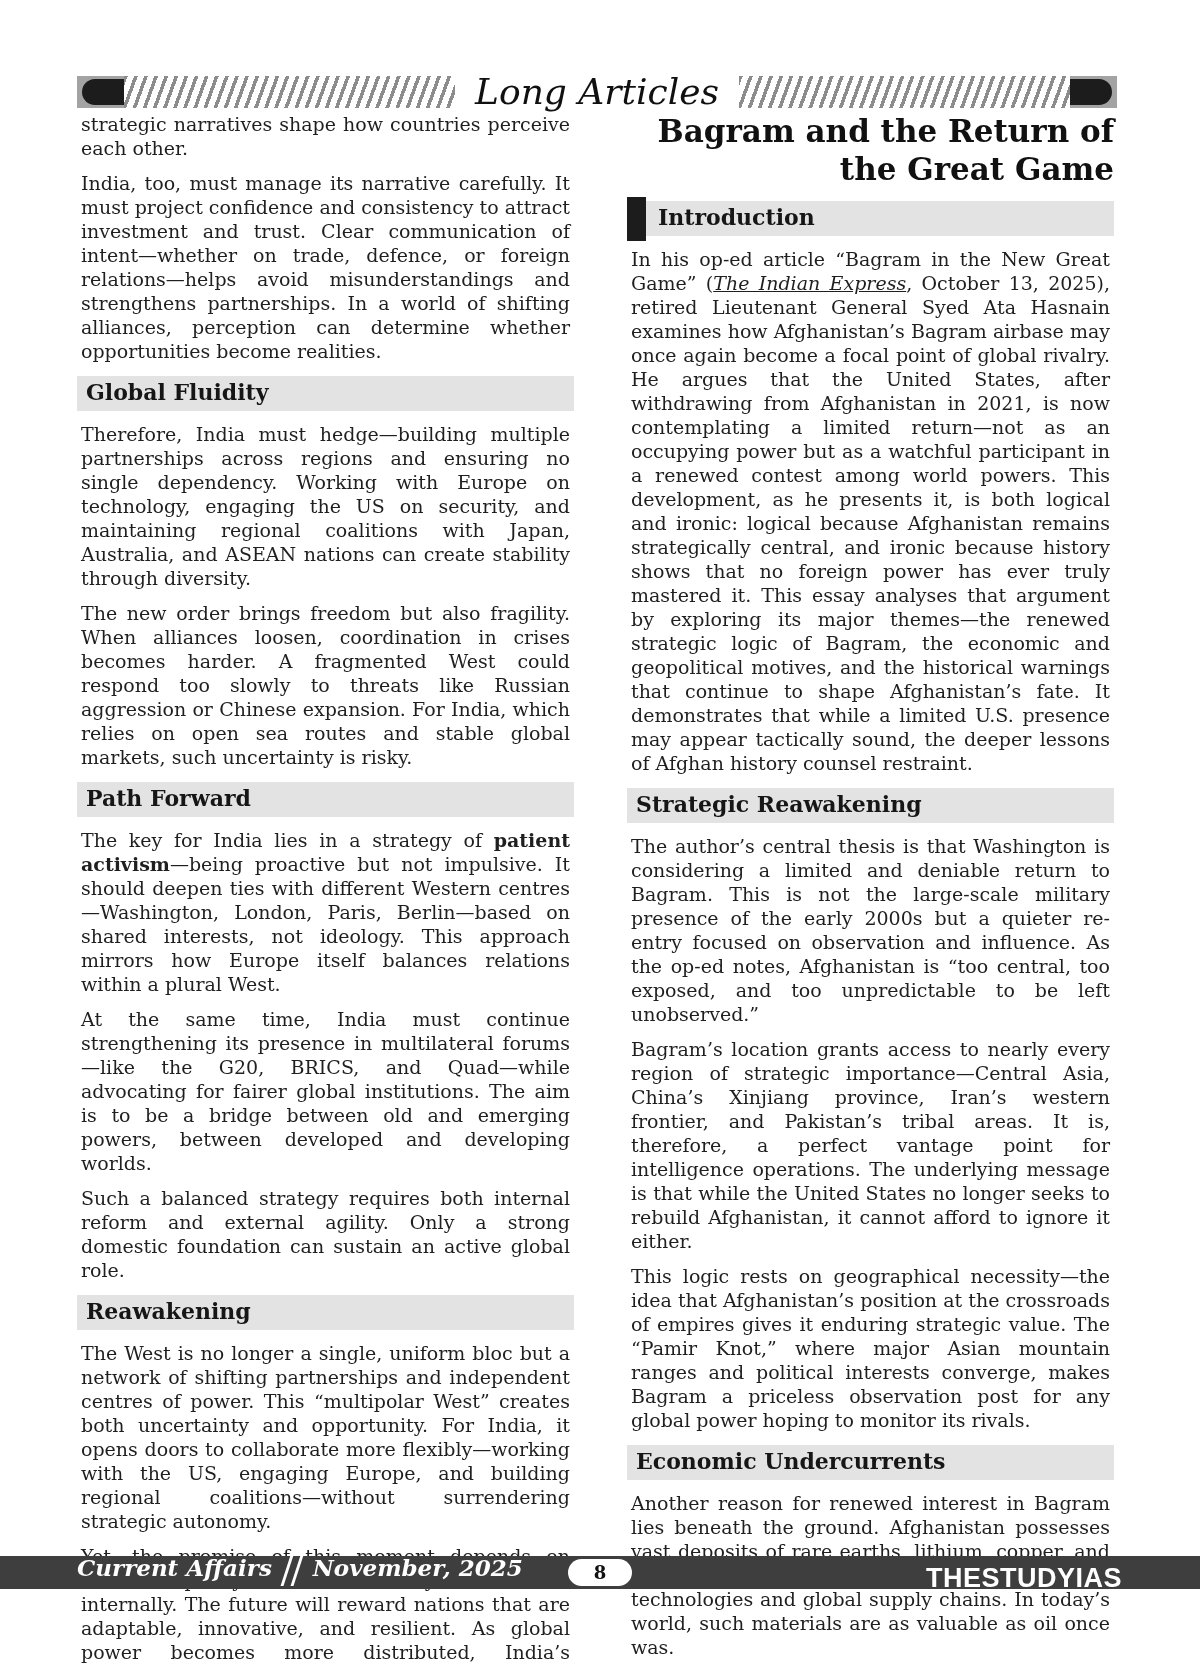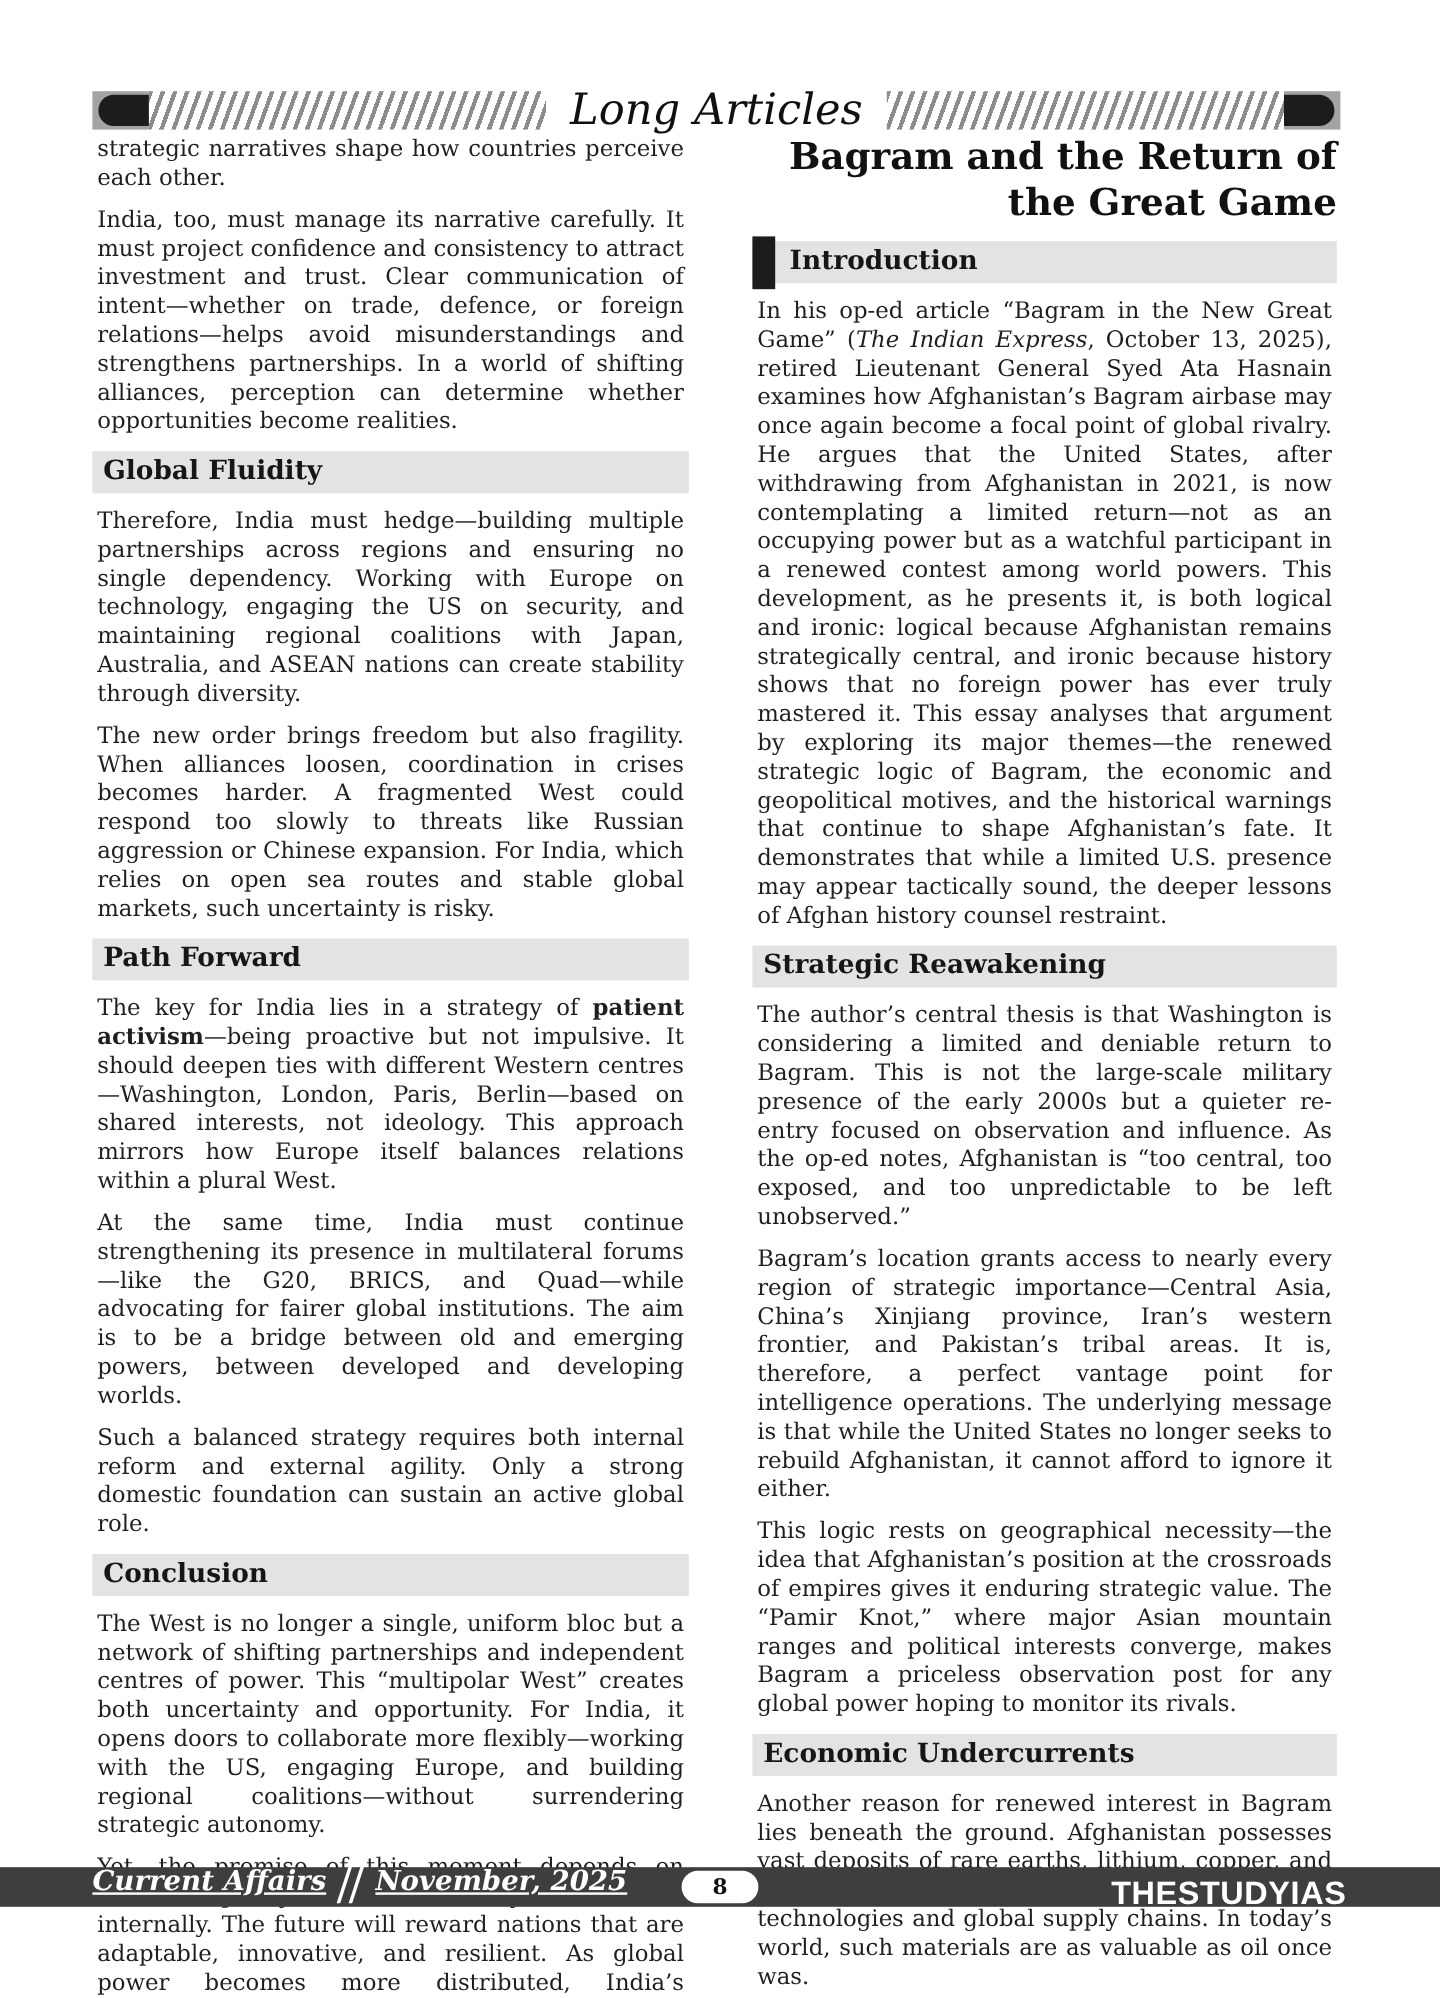--- a/index.html
+++ b/index.html
@@ -15,30 +15,30 @@
   .cap.right .cap-inner{left:0;right:5px;border-radius:0 15px 15px 0;}
   .stripe{flex:1;background:repeating-linear-gradient(110deg,var(--stripe-color,#8c8c8c) 0 3.5px,#ffffff 3.5px 9.5px);}
   .band-title{flex:none;align-self:center;font-style:italic;font-size:36px;line-height:32px;padding:0 20px;color:#101010;white-space:nowrap;}
   
   .col{position:absolute;top:112px;}
   .col-left{left:77px;width:497px;}
   .col-right{left:627px;width:487px;}
   .article-title{margin:0 0 12px;font-size:31px;line-height:38px;font-weight:bold;text-align:right;color:#111111;}
   .body-para{margin:0 4px 11px;font-size:19px;line-height:24px;text-align:justify;color:var(--ink,#1f1f1f);}
   .body-para .bold{font-weight:bold;}
-  .body-para .italic{font-style:italic;}
+  .body-para .italic{font-style:italic;text-decoration:underline;}
   .section-heading{
     position:relative;margin:13px 0 11px;background:var(--heading-bg,#e3e3e3);
     font-weight:bold;font-size:22px;line-height:24px;padding:4px 8px 7px 9px;color:#161616;
   }
   .section-heading.with-marker{padding-left:31px;}
   .heading-marker{position:absolute;left:0;top:-4px;bottom:-5px;width:19px;background:#1c1c1c;}
   
   .footer-bar{position:absolute;left:0;top:1556px;width:1200px;height:33px;background:var(--footer-bg,#3e3e3e);}
-  .footer-left{position:absolute;left:77px;top:0;height:23px;display:flex;align-items:center;color:#ffffff;font-weight:bold;font-style:italic;font-size:23px;white-space:nowrap;text-decoration:underline;}
+  .footer-left{position:absolute;left:77px;top:0;height:23px;display:flex;align-items:center;color:#ffffff;font-weight:bold;font-style:italic;font-size:23px;white-space:nowrap;}
   .double-slash{display:inline-block;width:7px;height:40px;border-left:3px solid #ffffff;border-right:3px solid #ffffff;transform:skewX(-18deg);margin:-4px 13px 0 15px;}
   .page-pill{position:absolute;left:568px;top:3px;width:64px;height:27px;background:#ffffff;border-radius:14px;display:flex;align-items:center;justify-content:center;color:#111111;font-size:18px;font-weight:bold;}
   .brand{position:absolute;right:78px;top:0;height:45px;display:flex;align-items:center;color:#ffffff;font-family:"Liberation Sans",sans-serif;font-weight:bold;font-size:27px;letter-spacing:0.5px;}
 </style>
 </head>
 <body>
 
 <div class="page" style="--heading-bg: #e3e3e3; --footer-bg: #3e3e3e; --stripe-color: #8c8c8c; --ink: #1f1f1f;">
 
   <div class="header-band">
@@ -56,21 +56,21 @@
   <div class="col col-left">
       <p class="body-para"><span>strategic narratives shape how countries perceive each other.</span></p>
       <p class="body-para"><span>India, too, must manage its narrative carefully. It must project confidence and consistency to attract investment and trust. Clear communication of intent—whether on trade, defence, or foreign relations—helps avoid misunderstandings and strengthens partnerships. In a world of shifting alliances, perception can determine whether opportunities become realities.</span></p>
       <div class="section-heading"><span>Global Fluidity</span></div>
       <p class="body-para"><span>Therefore, India must hedge—building multiple partnerships across regions and ensuring no single dependency. Working with Europe on technology, engaging the US on security, and maintaining regional coalitions with Japan, Australia, and ASEAN nations can create stability through diversity.</span></p>
       <p class="body-para"><span>The new order brings freedom but also fragility. When alliances loosen, coordination in crises becomes harder. A fragmented West could respond too slowly to threats like Russian aggression or Chinese expansion. For India, which relies on open sea routes and stable global markets, such uncertainty is risky.</span></p>
       <div class="section-heading"><span>Path Forward</span></div>
       <p class="body-para"><span>The key for India lies in a strategy of </span><span class="bold">patient activism</span><span>—being proactive but not impulsive. It should deepen ties with different Western centres—Washington, London, Paris, Berlin—based on shared interests, not ideology. This approach mirrors how Europe itself balances relations within a plural West.</span></p>
       <p class="body-para"><span>At the same time, India must continue strengthening its presence in multilateral forums—like the G20, BRICS, and Quad—while advocating for fairer global institutions. The aim is to be a bridge between old and emerging powers, between developed and developing worlds.</span></p>
       <p class="body-para"><span>Such a balanced strategy requires both internal reform and external agility. Only a strong domestic foundation can sustain an active global role.</span></p>
-      <div class="section-heading"><span>Conclusion</span></div>
+      <div class="section-heading"><span>Reawakening</span></div>
       <p class="body-para"><span>The West is no longer a single, uniform bloc but a network of shifting partnerships and independent centres of power. This “multipolar West” creates both uncertainty and opportunity. For India, it opens doors to collaborate more flexibly—working with the US, engaging Europe, and building regional coalitions—without surrendering strategic autonomy.</span></p>
       <p class="body-para"><span>Yet, the promise of this moment depends on India’s capacity to act decisively and reform internally. The future will reward nations that are adaptable, innovative, and resilient. As global power becomes more distributed, India’s challenge is to translate diplomatic skill into long-term strength—becoming not merely a participant but a shaper of the new international order.</span></p>
     </div>
 
   <div class="col col-right">
     <h1 class="article-title">Bagram and the Return of the Great Game</h1>
     <div>
         <div class="section-heading with-marker"><span class="heading-marker"></span><span>Introduction</span></div>
         <p class="body-para"><span>In his op-ed article “Bagram in the New Great Game” (</span><span class="italic">The Indian Express</span><span>, October 13, 2025), retired Lieutenant General Syed Ata Hasnain examines how Afghanistan’s Bagram airbase may once again become a focal point of global rivalry. He argues that the United States, after withdrawing from Afghanistan in 2021, is now contemplating a limited return—not as an occupying power but as a watchful participant in a renewed contest among world powers. This development, as he presents it, is both logical and ironic: logical because Afghanistan remains strategically central, and ironic because history shows that no foreign power has ever truly mastered it. This essay analyses that argument by exploring its major themes—the renewed strategic logic of Bagram, the economic and geopolitical motives, and the historical warnings that continue to shape Afghanistan’s fate. It demonstrates that while a limited U.S. presence may appear tactically sound, the deeper lessons of Afghan history counsel restraint.</span></p>
         <div class="section-heading"><span>Strategic Reawakening</span></div>

